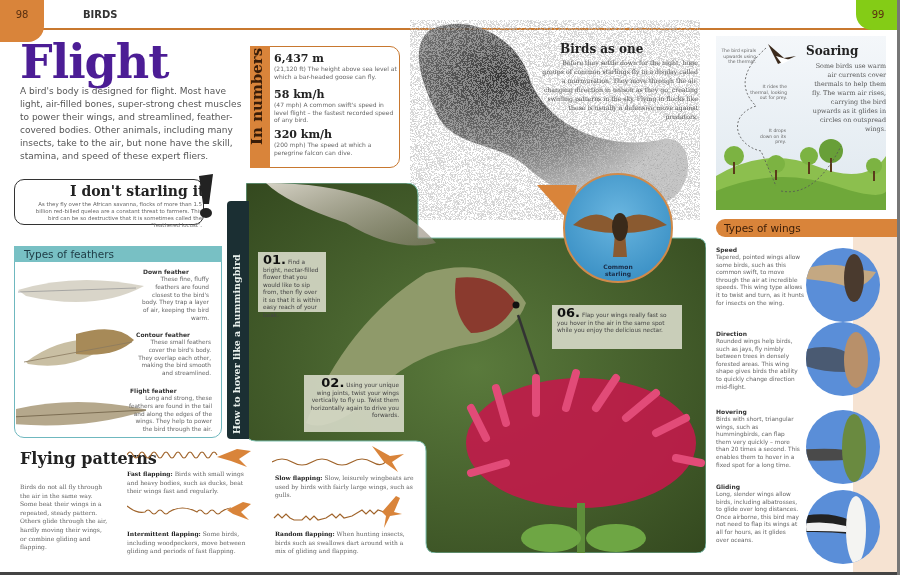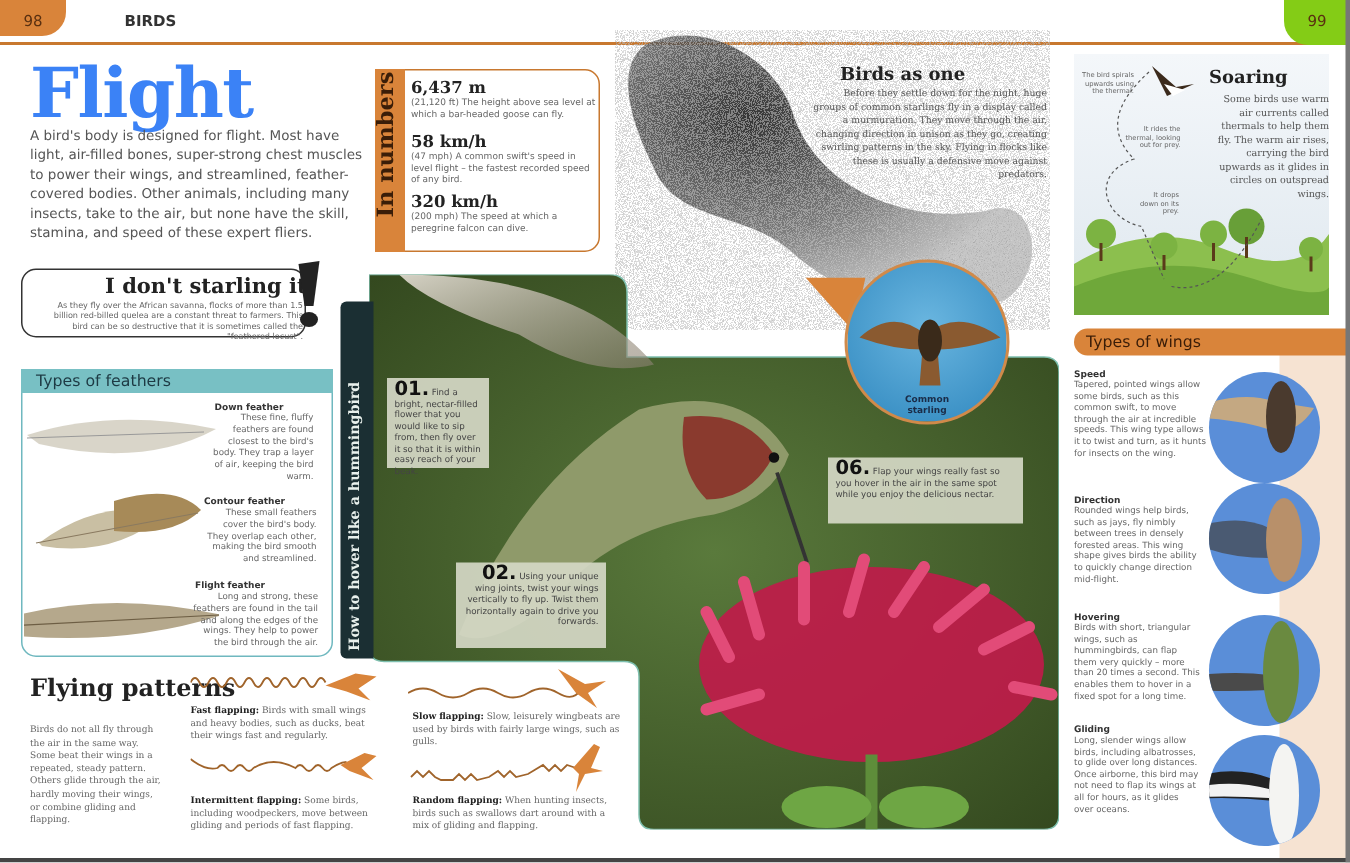--- a/index.html
+++ b/index.html
@@ -2,25 +2,25 @@
 <html><head>
 <meta charset="utf-8">
 <style>
   * { box-sizing: border-box; margin: 0; padding: 0; }
   html, body { width: 900px; height: 575px; overflow: hidden; background: #fff; }
   body { position: relative; font-family: "DejaVu Sans", sans-serif; color: #555; }
   .abs { position: absolute; }
 
   
   #hdr-line { left: 0; top: 28px; width: 900px; height: 2px; background: #c8782f; }
-  #pg-left { left: 0; top: 0; width: 44px; height: 24px; background: #d9843a; border-bottom-right-radius: 16px; font-size: 10px; color: #5a3010; text-align: center; line-height: 30px; }
+  #pg-left { left: 0; top: 0; width: 44px; height: 42px; background: #d9843a; border-bottom-right-radius: 16px; font-size: 10px; color: #5a3010; text-align: center; line-height: 30px; }
   #pg-right { right: 0; top: 0; width: 44px; height: 30px; background: #84cc16; border-bottom-left-radius: 16px; font-size: 10px; color: #5a3010; text-align: center; line-height: 30px; }
   #section { left: 55px; top: 9px; font-size: 10px; font-weight: bold; color: #333; margin-left: 28px; }
 
-  #title { left: 20px; top: 35px; font-family: "DejaVu Serif", serif; font-weight: bold; font-size: 46px; color: #3b82f6; letter-spacing: -1px; }
+  #title { left: 20px; top: 35px; font-family: "DejaVu Serif", serif; font-weight: bold; font-size: 46px; color: #4c1d95; letter-spacing: -1px; }
   #intro { left: 20px; top: 85px; width: 225px; font-size: 9px; line-height: 13px; color: #555; }
 
   
   #nums { left: 250px; top: 46px; width: 150px; height: 122px; border: 1.5px solid #c8782f; border-radius: 0 10px 10px 0; background: #fff; }
   #nums-bar { left: 250px; top: 46px; width: 20px; height: 122px; background: #d9843a; }
   #nums-label { left: 248px; top: 145px; transform: rotate(-90deg); transform-origin: left top; font-family: "DejaVu Serif", serif; font-weight: bold; font-size: 15px; color: #3a1d08; white-space: nowrap; }
   .num-item { position: absolute; left: 274px; width: 125px; }
   .num-v { font-family: "DejaVu Serif", serif; font-weight: bold; font-size: 11px; color: #222; }
   .num-d { font-size: 6px; line-height: 7.5px; color: #666; }
 
@@ -137,21 +137,21 @@
       <rect x="114" y="122" width="2" height="14" fill="#5a3a1a"></rect>
     <circle cx="158" cy="130" r="8" fill="#7cb342"></circle>
       <rect x="157" y="135" width="2" height="10" fill="#5a3a1a"></rect>
     <path d="M50 12 C30 30 20 50 40 70 C10 80 20 110 45 115 L60 150" fill="none" stroke="#555" stroke-width="0.8" stroke-dasharray="2 2"></path>
     <path d="M65 155 C90 160 110 140 125 110" fill="none" stroke="#555" stroke-width="0.8" stroke-dasharray="2 2"></path>
     <path d="M52 8 L68 22 L80 20 L62 28 Z" fill="#3b2a1c"></path>
     <path d="M60 20 L74 24 L66 28 Z" fill="#fff"></path>
   </svg>
 </div>
 <div class="abs" id="soar-title">Soaring</div>
-<div class="abs" id="soar-text">Some birds use warm air currents called thermals to help them fly. The warm air rises, carrying the bird upwards as it glides in circles on outspread wings.</div>
+<div class="abs" id="soar-text">Some birds use warm air currents cover thermals to help them fly. The warm air rises, carrying the bird upwards as it glides in circles on outspread wings.</div>
 <div class="soar-note" style="left:716px;top:48px;width:40px">The bird spirals upwards using the thermal.</div>
 <div class="soar-note" style="left:745px;top:84px;width:42px">It rides the thermal, looking out for prey.</div>
 <div class="soar-note" style="left:756px;top:128px;width:30px">It drops down on its prey.</div>
 
 <div class="abs" id="idb"></div>
 <div class="abs" id="idb-title">I don't starling it</div>
 <div class="abs" id="idb-text">As they fly over the African savanna, flocks of more than 1.5 billion red-billed quelea are a constant threat to farmers. This bird can be so destructive that it is sometimes called the "feathered locust".</div>
 <svg class="abs" id="idb-bang" viewBox="0 0 20 46">
   <path d="M3 2 L17 0 L13 30 L7 30 Z" fill="#222"></path>
   <ellipse cx="10" cy="39" rx="6" ry="5" fill="#222"></ellipse>

